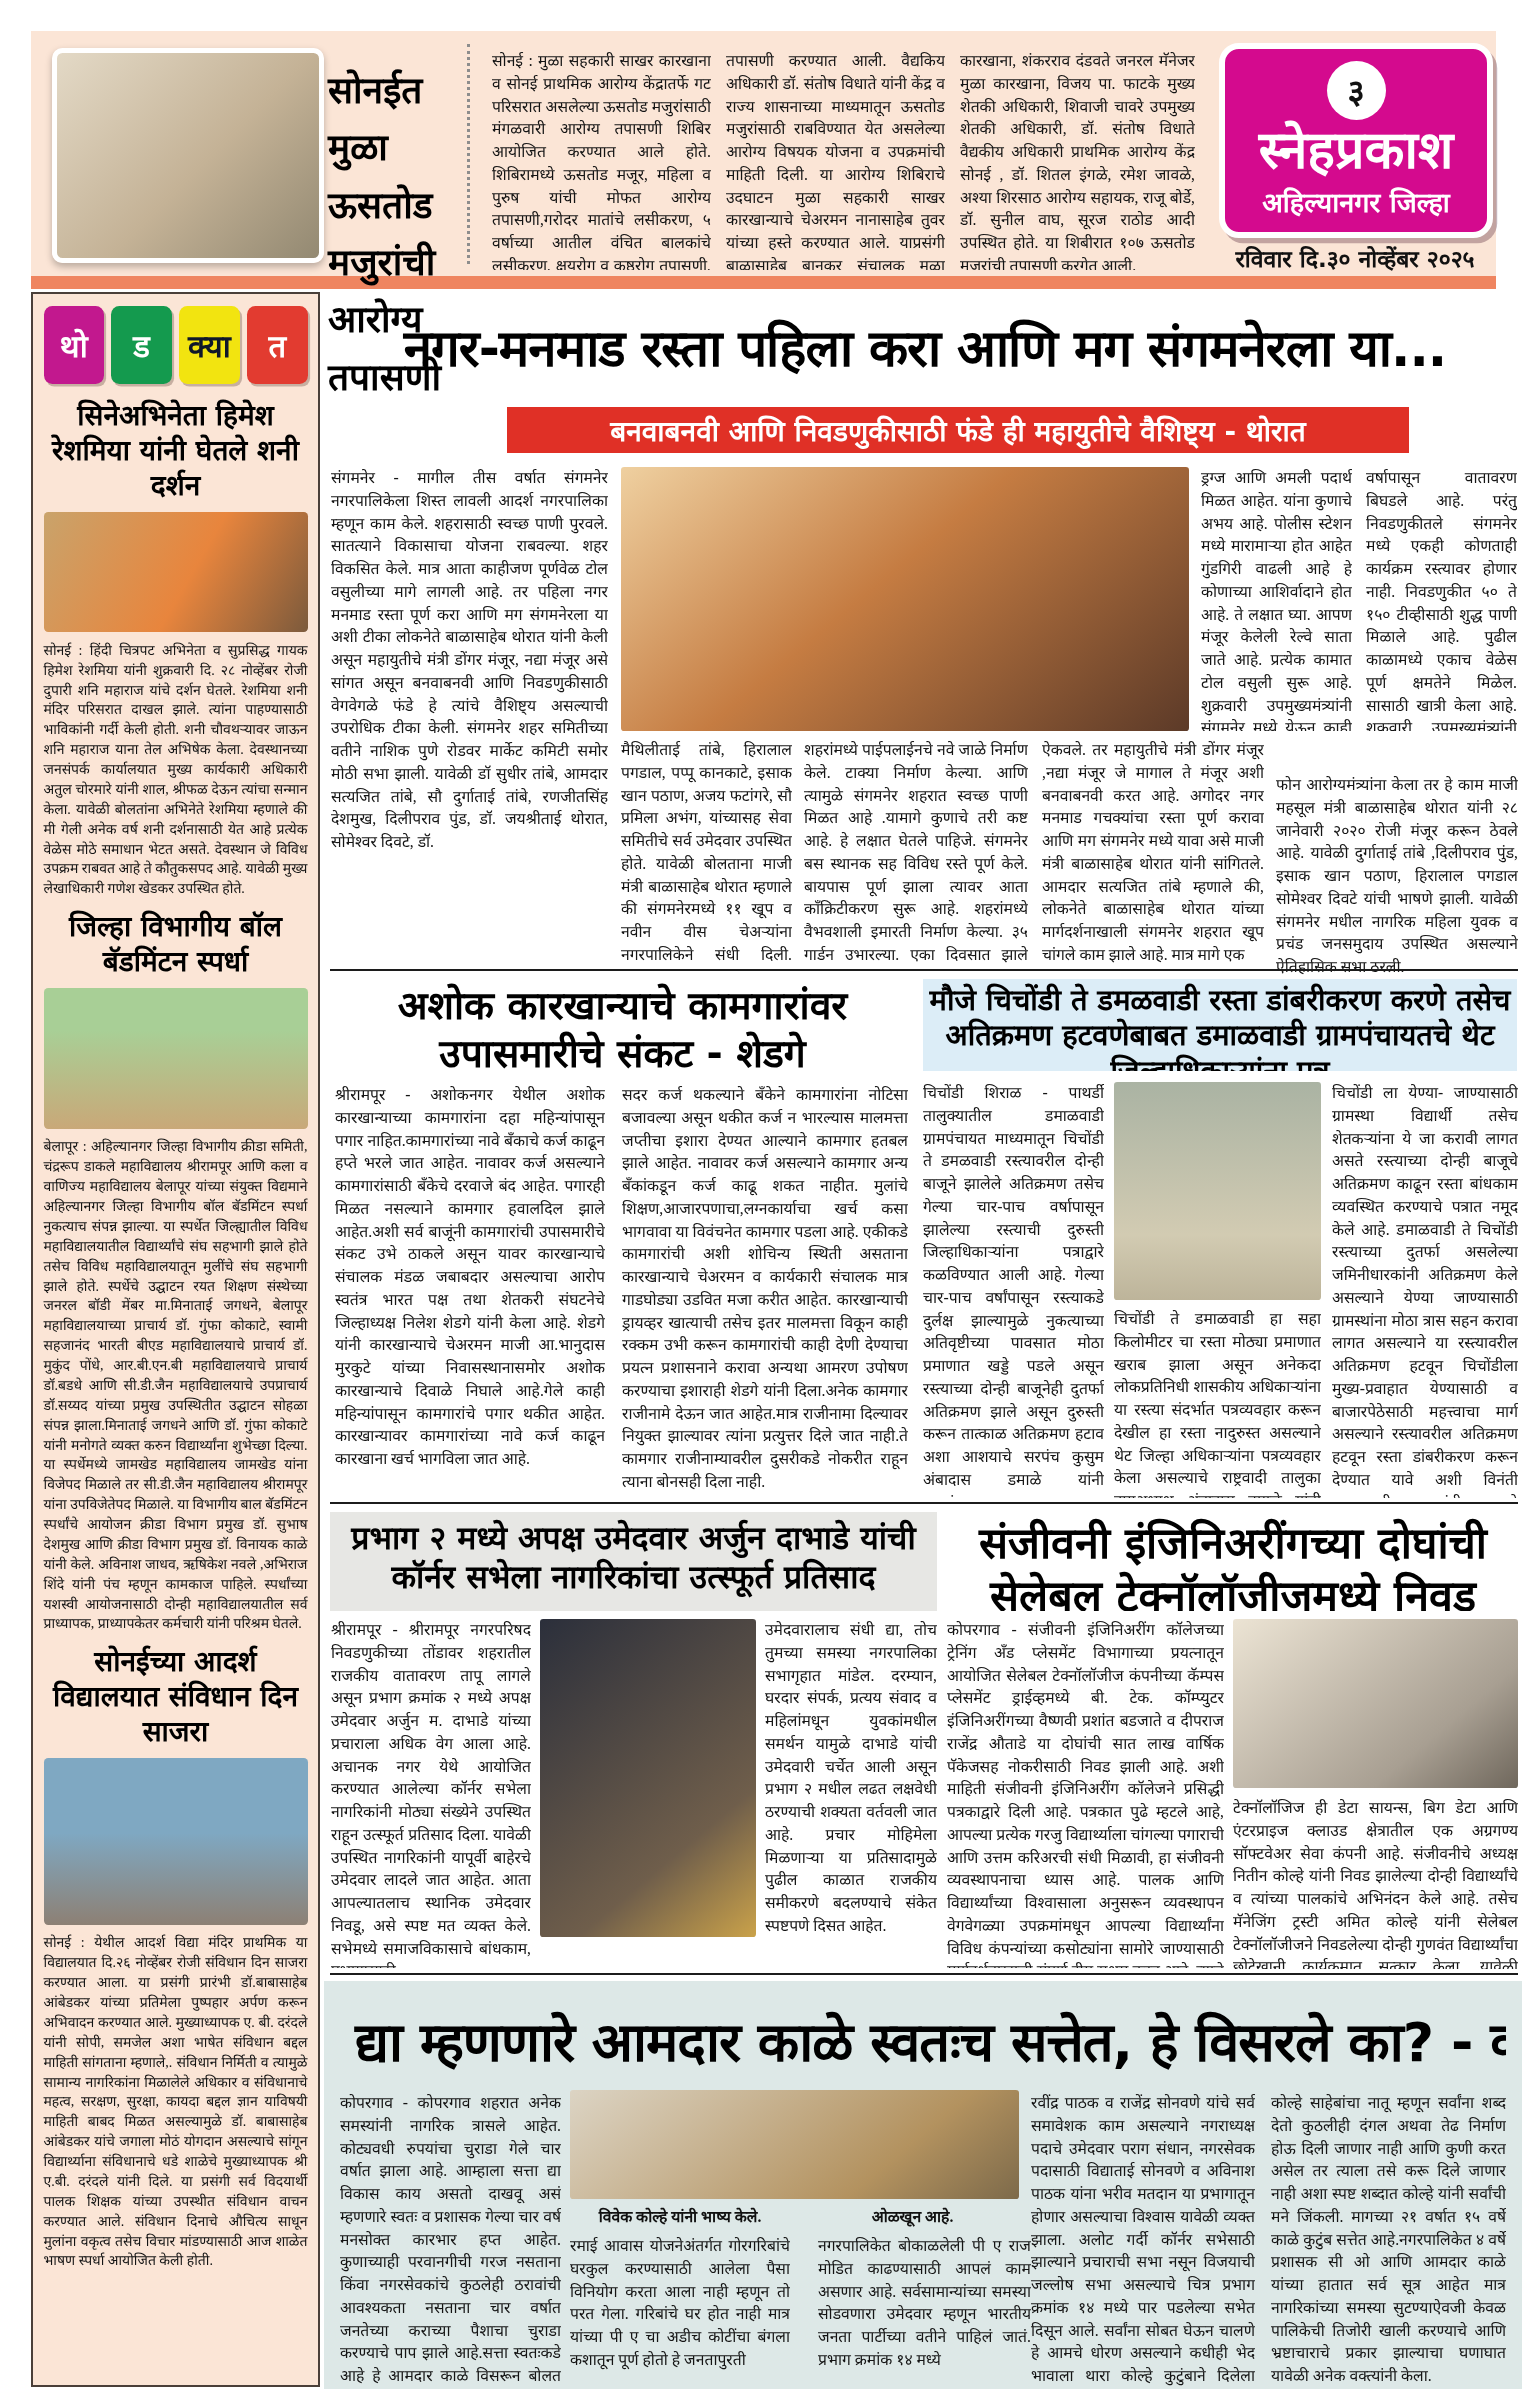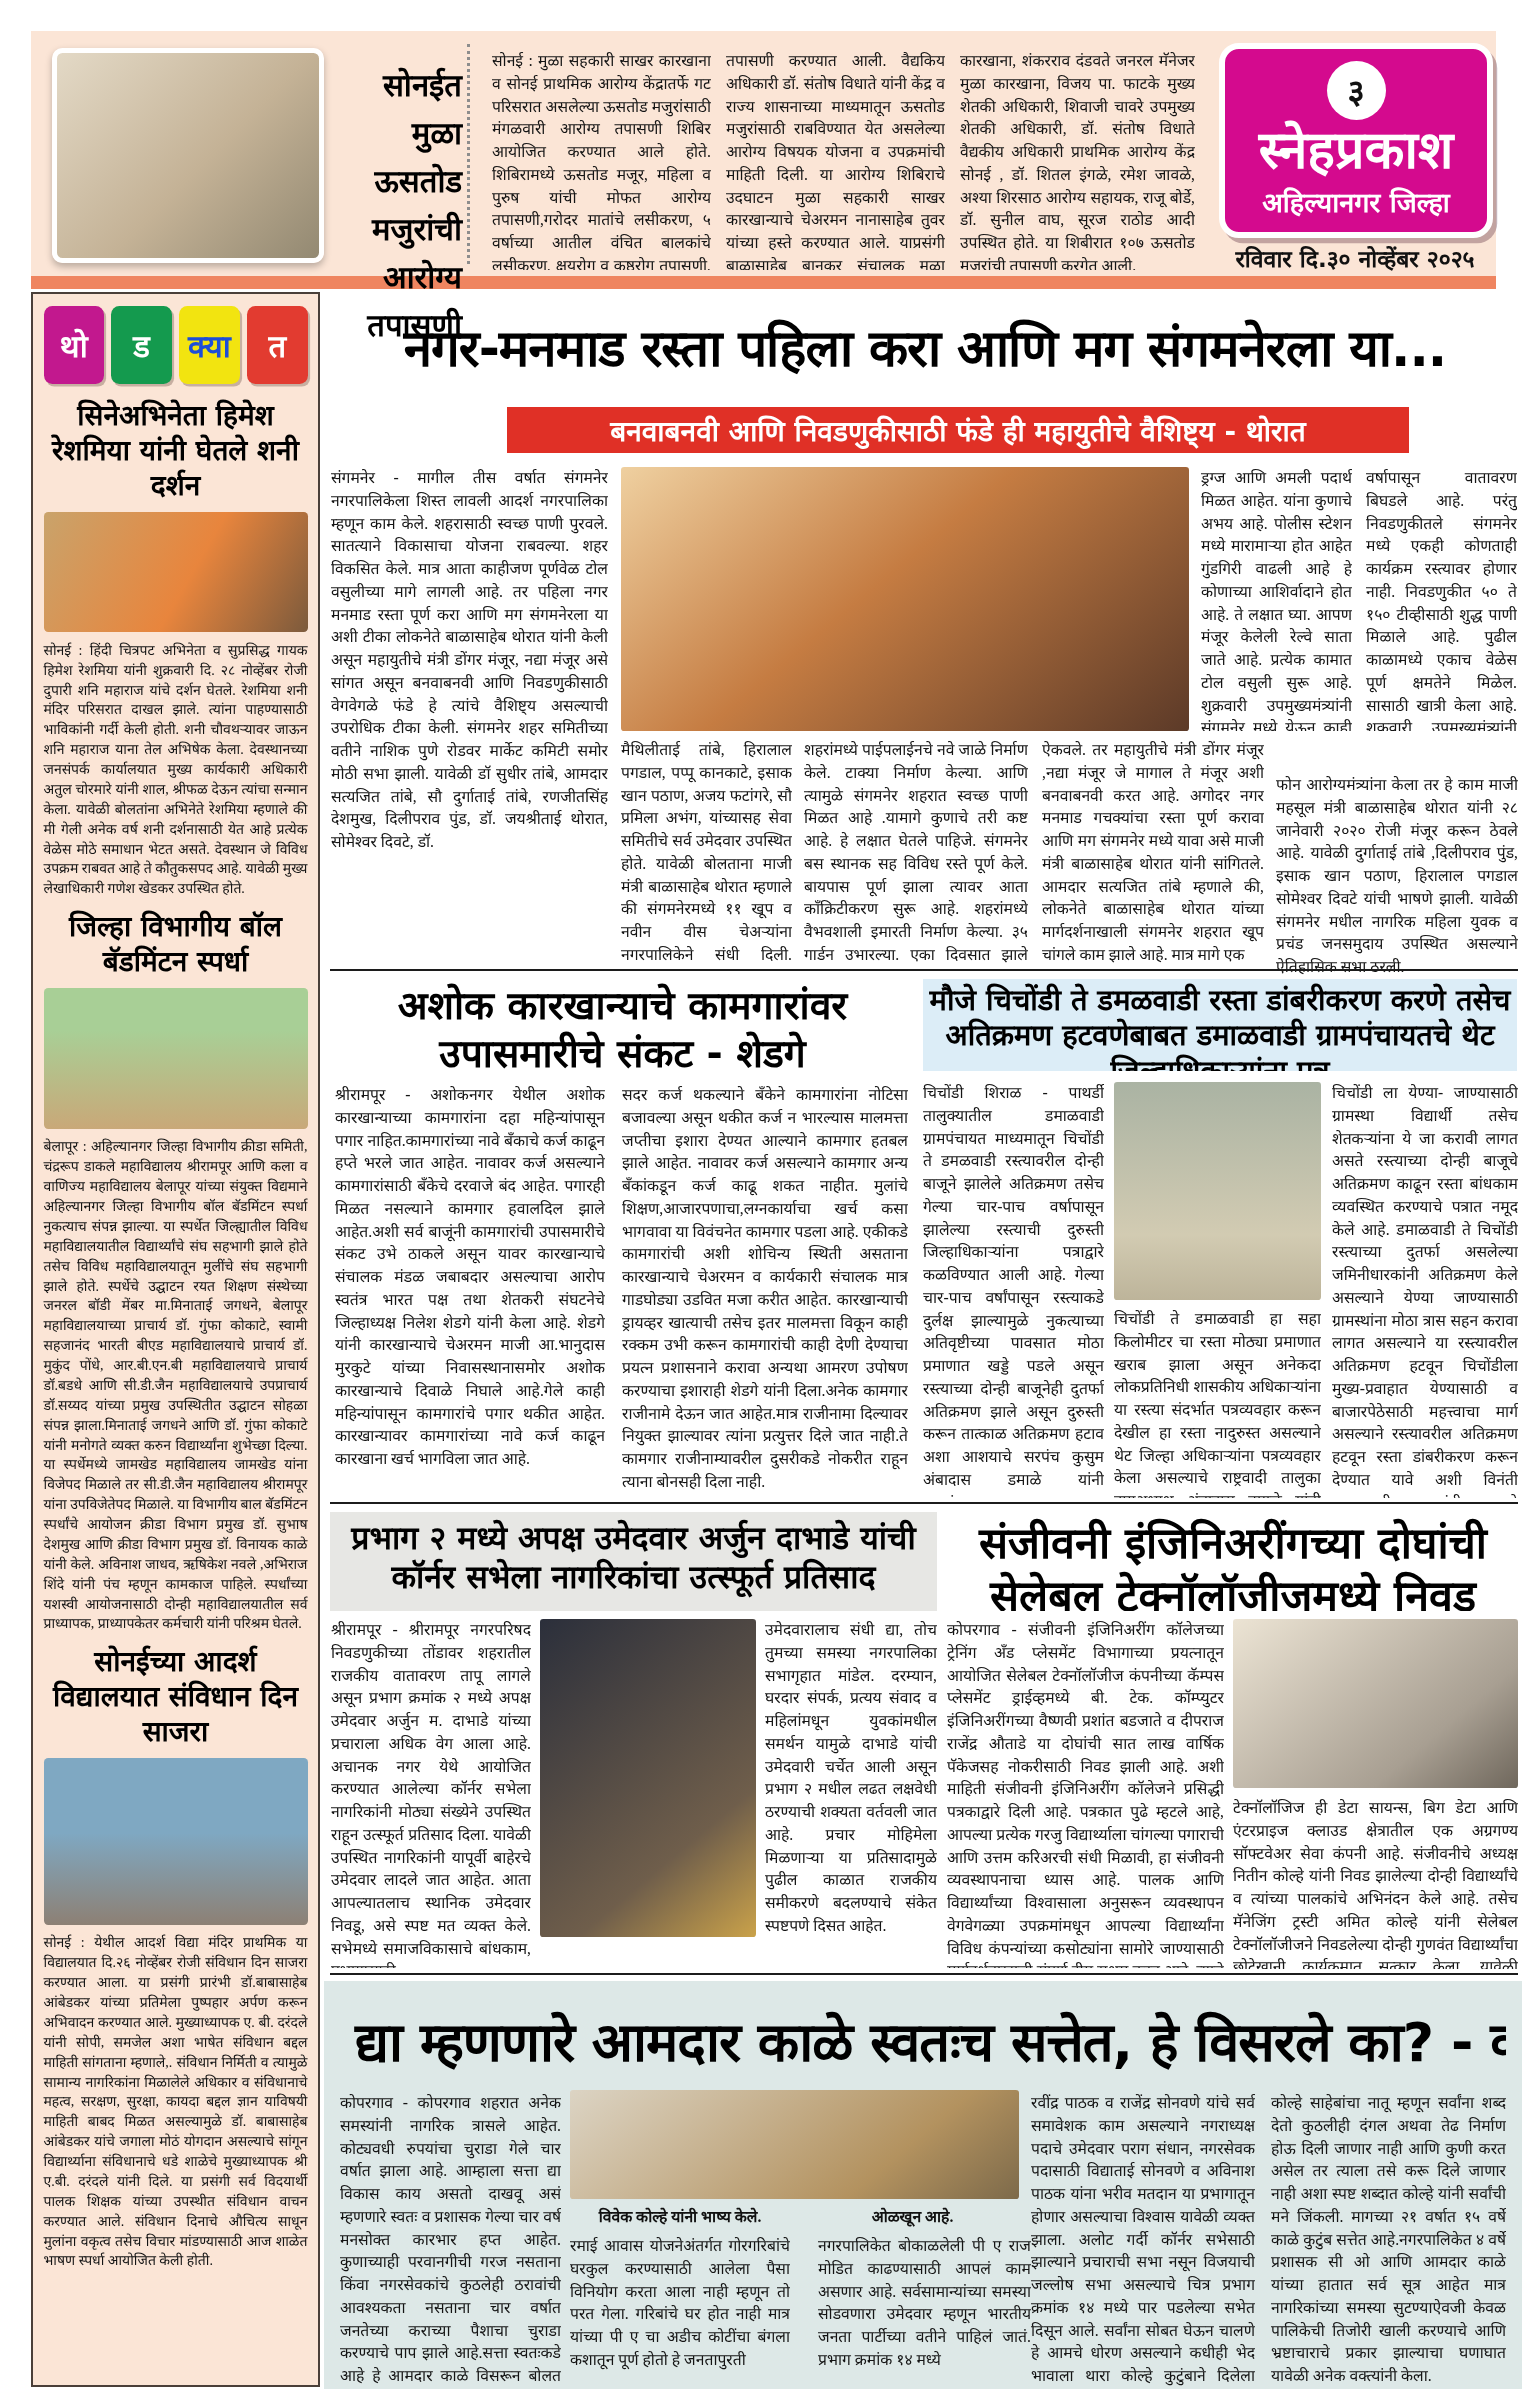--- a/index.html
+++ b/index.html
@@ -20,30 +20,30 @@
   .ph-placement{background:linear-gradient(140deg,#ece4d4,#a89f92 70%,#6f675c);}
   .ph-kolhe{background:linear-gradient(140deg,#dcd4c4,#b3925f 70%,#7d6a4a);}
   .rule{position:absolute;background:#1c1c1c;height:1.6px;}
   .masthead-box{position:absolute;background:#d40a8e;border:6.3px solid #ffffff;border-radius:20px;
      box-shadow:4.2px 5.2px 0 rgba(90,40,60,.35);display:flex;flex-direction:column;align-items:center;justify-content:center;}
   .masthead-num{width:59px;height:59px;border-radius:50%;background:#ffffff;color:#111;
      display:flex;align-items:center;justify-content:center;font-size:33px;font-weight:bold;margin-bottom:3.1px;}
   .masthead-title{color:#fff;font-weight:bold;font-size:52px;line-height:1.05;font-family:"DejaVu Sans",sans-serif;}
   .masthead-sub{color:#fff;font-weight:bold;font-size:27px;margin-top:5.2px;font-family:"DejaVu Sans",sans-serif;}
   .date-line{position:absolute;font-weight:bold;font-size:23px;text-align:center;font-family:"DejaVu Sans",sans-serif;}
-  .vhead{position:absolute;font-family:Liberation Serif, serif;font-weight:bold;font-size:31px;line-height:1.55;
-     text-align:right;color:#000;}
+  .vhead{position:absolute;font-family:Liberation Serif, serif;font-weight:bold;font-size:37px;line-height:1.55;
+     text-align:left;color:#000;}
   .dotsep{position:absolute;border-left:3.1px dotted #8d8d8d;}
   .sidebar{position:absolute;background:#fbe5d6;border:2.1px solid #4a3f39;overflow:hidden;
      padding:9.4px 10.5px;box-sizing:border-box;}
   .tiles{display:flex;gap:7.3px;justify-content:center;margin:3.1px 0 13.6px 0;}
   .tile{height:78px;border-radius:8.4px;display:flex;align-items:center;justify-content:center;
      font-family:"DejaVu Sans",sans-serif;font-weight:bold;font-size:31px;color:#fff;flex:1;
      box-shadow:2.1px 2.6px 0 rgba(80,50,40,.3);}
-  .t0{background:#c2188e;} .t1{background:#149a4e;} .t2{background:#f2e410;color:#1d4ed8;} .t3{background:#e23b30;}
+  .t0{background:#c2188e;} .t1{background:#149a4e;} .t2{background:#f2e410;color:#0f172a;} .t3{background:#e23b30;}
   .sb-h{font-family:"DejaVu Sans",sans-serif;font-weight:bold;font-size:28px;line-height:1.25;text-align:center;
      color:#000;margin:9.4px 0 9.4px 0;}
   .sb-photo{height:120px;border-radius:4.2px;margin:2.1px 0 8.4px 0;}
   .sb-body{font-size:14px;line-height:1.42;text-align:justify;color:#141414;}
   .headline-main{position:absolute;font-family:"DejaVu Sans",sans-serif;font-weight:bold;font-size:51px;
      white-space:nowrap;display:flex;align-items:center;justify-content:center;overflow:hidden;color:#000;letter-spacing:-1px;}
   .banner-red{position:absolute;background:#e03026;color:#fff;display:flex;align-items:center;justify-content:center;
      font-family:"DejaVu Sans",sans-serif;font-weight:bold;font-size:28px;white-space:nowrap;overflow:hidden;margin-left:36px;}
   .story-h{position:absolute;font-family:"DejaVu Sans",sans-serif;font-weight:bold;text-align:center;color:#000;
      overflow:hidden;line-height:1.22;}

